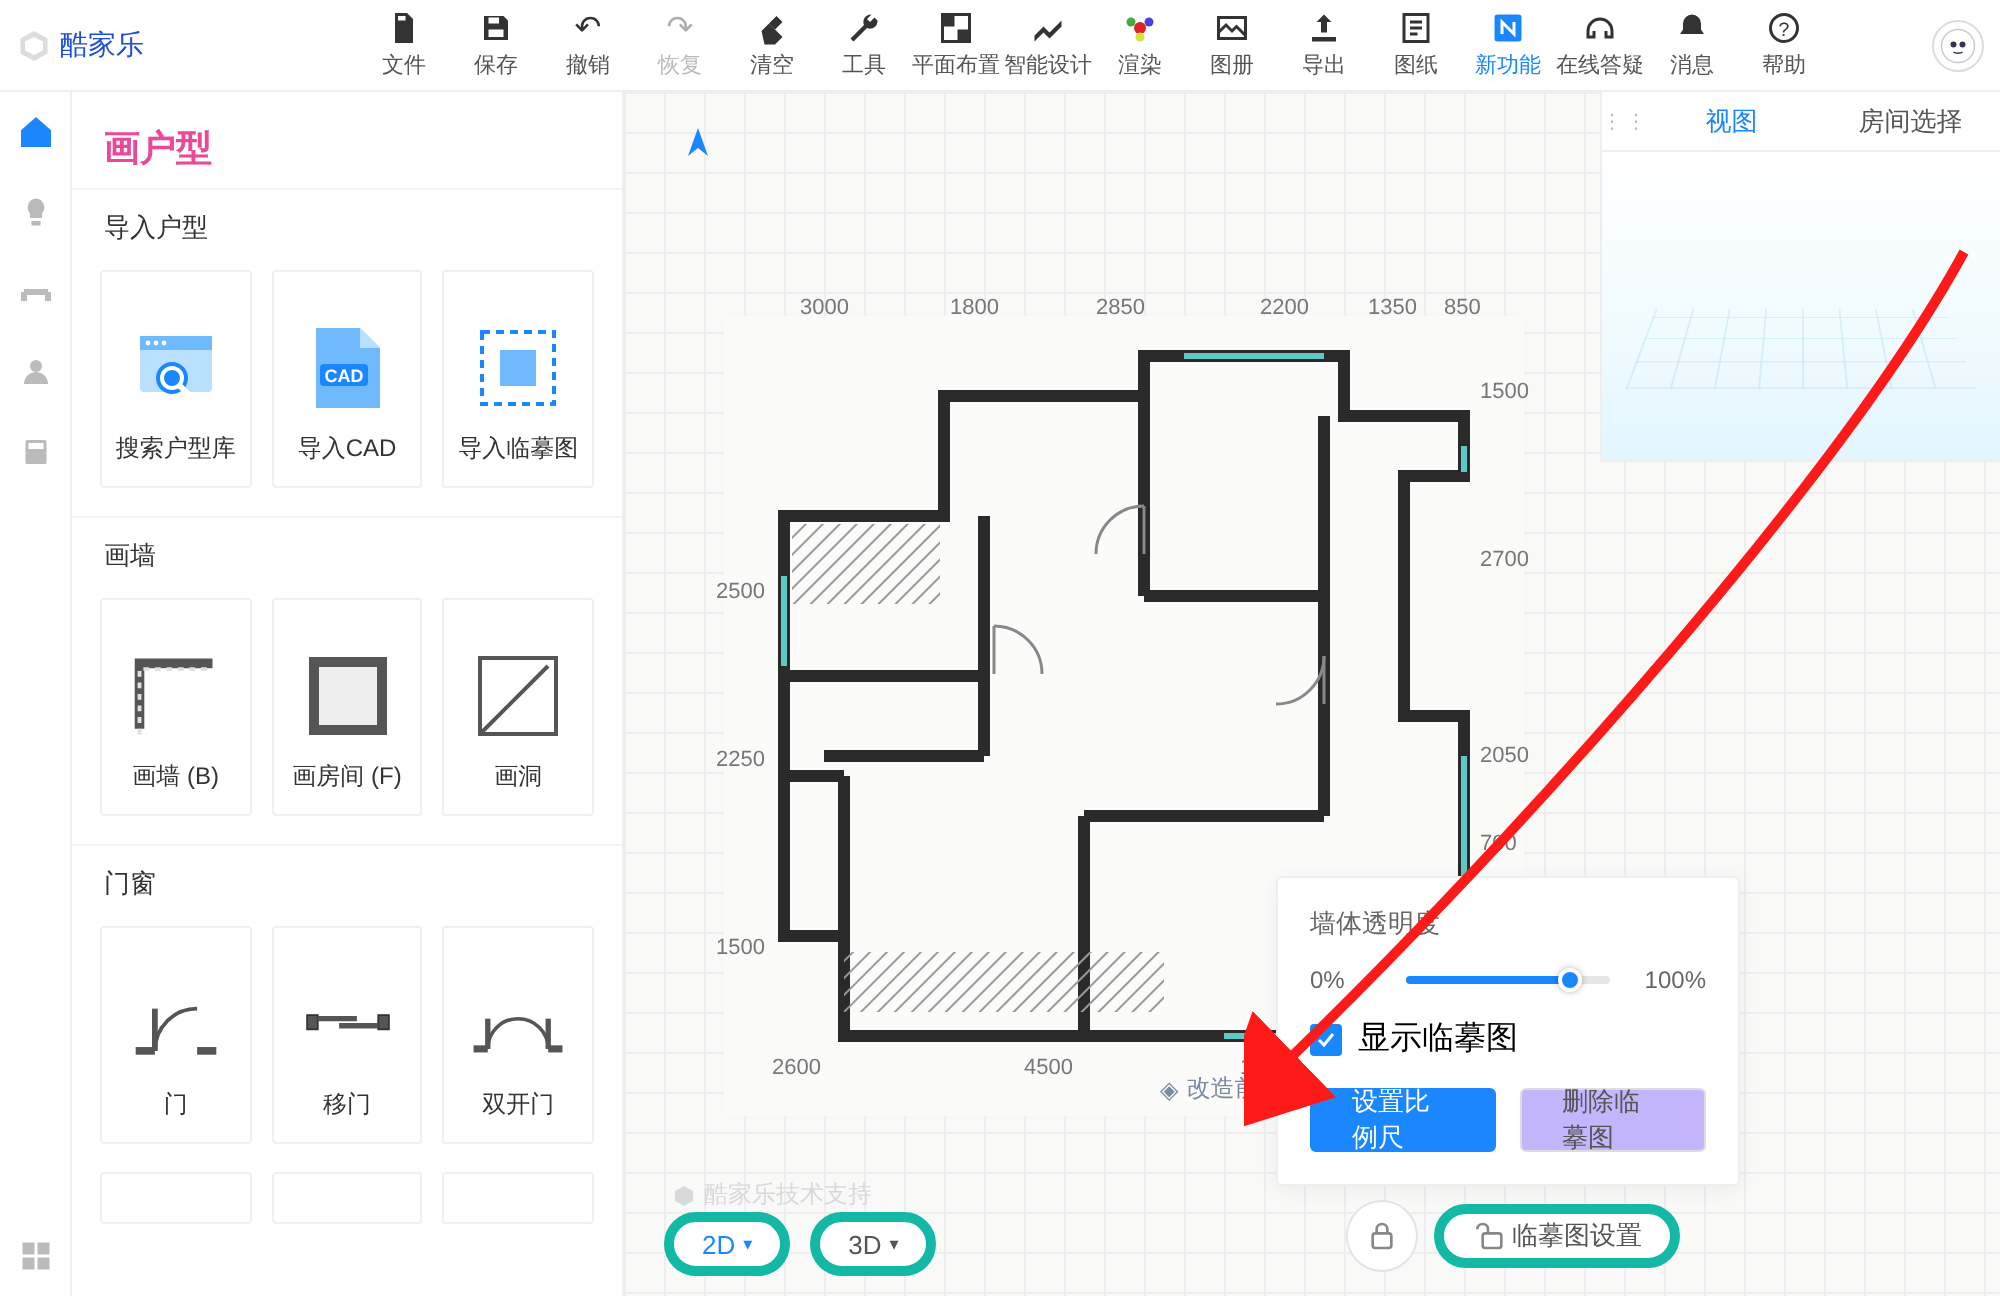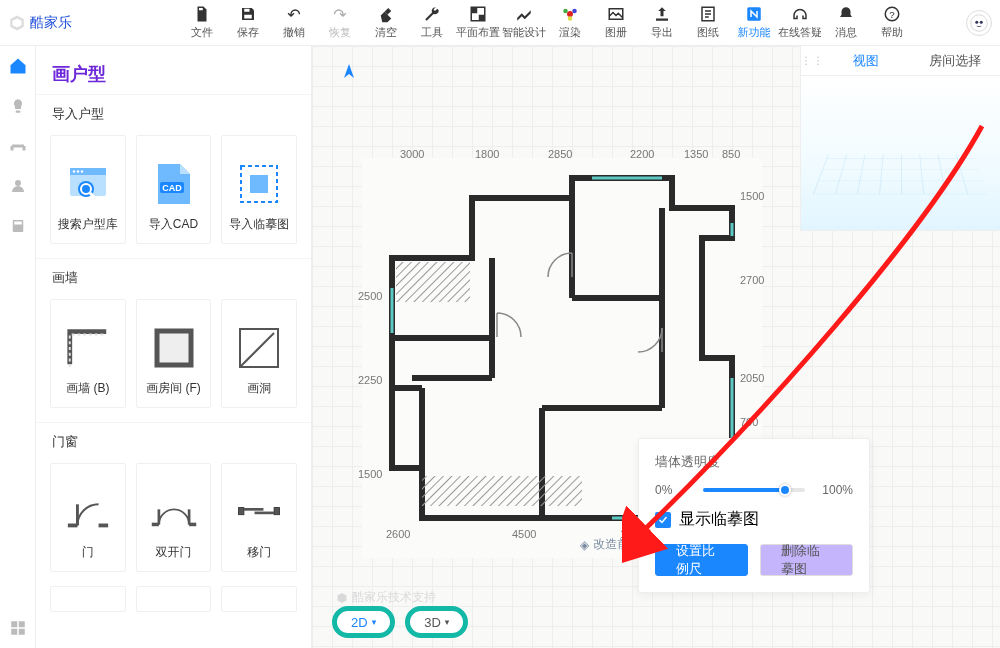--- a/index.html
+++ b/index.html
@@ -22,21 +22,21 @@
   .main { display: flex; height: calc(100% - 46px); }
 
   
   .rail { width: 36px; background: #fff; border-right: 1px solid #eee; display:flex; flex-direction:column; align-items:center; padding-top:10px; gap:20px; }
   .rail .ritem { width:20px; height:20px; display:flex; align-items:center; justify-content:center; cursor:pointer; }
   .rail .ritem.active svg { fill:#1b87ff; }
   .rail-bottom { margin-top:auto; margin-bottom:10px; }
 
   
   .panel { width: 276px; border-right:1px solid #eee; display:flex; flex-direction:column; overflow:hidden; }
-  .panel-head { padding: 16px 16px 8px; font-size: 18px; font-weight: 600; color:#6d28d9; }
+  .panel-head { padding: 16px 16px 8px; font-size: 18px; font-weight: 600; color:#ec4899; }
   .section-title { padding: 10px 16px 8px; font-size: 13px; color:#333; border-top: 1px solid #f4f4f4; }
   .card-row { display:flex; gap:10px; padding: 4px 14px 14px; }
   .card { flex:1; display:flex; flex-direction:column; align-items:center; gap:8px; border:1px solid #f0f0f0; border-radius:2px; padding: 24px 4px 10px; cursor:pointer; }
   .card .ci { width: 48px; height: 48px; display:flex; align-items:center; justify-content:center; }
   .card .cl { font-size: 12px; color:#333; white-space:nowrap; }
   .card.tight svg { stroke:#333; }
 
   
   .canvas { flex:1; position:relative; background:#f9f9f8; }
   .grid { position:absolute; inset:0;
@@ -375,41 +375,41 @@
               <line x1="4" y1="34" x2="14" y2="34" stroke="#555" stroke-width="4"></line>
               <line x1="36" y1="34" x2="46" y2="34" stroke="#555" stroke-width="4"></line>
               <path d="M14 34 A22 22 0 0 1 36 12" fill="none" stroke="#555" stroke-width="2"></path>
               <line x1="14" y1="34" x2="14" y2="12" stroke="#555" stroke-width="3"></line>
             </svg>
           </div>
         <div class="cl">门</div>
       </div>
       <div class="card tight">
         <div class="ci">
+            <svg width="54" height="30" viewBox="0 0 54 30">
+              <rect x="4" y="10" width="6" height="8" fill="#555"></rect>
+              <rect x="44" y="10" width="6" height="8" fill="#555"></rect>
+              <line x1="10" y1="12" x2="32" y2="12" stroke="#555" stroke-width="3"></line>
+              <line x1="22" y1="16" x2="44" y2="16" stroke="#555" stroke-width="3"></line>
+            </svg>
+          </div>
+        <div class="cl">移门</div>
+      </div>
+      <div class="card tight">
+        <div class="ci">
             <svg width="54" height="40" viewBox="0 0 54 40">
               <line x1="2" y1="34" x2="10" y2="34" stroke="#555" stroke-width="4"></line>
               <line x1="44" y1="34" x2="52" y2="34" stroke="#555" stroke-width="4"></line>
               <path d="M10 34 A17 17 0 0 1 27 17" fill="none" stroke="#555" stroke-width="2"></path>
               <path d="M44 34 A17 17 0 0 0 27 17" fill="none" stroke="#555" stroke-width="2"></path>
               <line x1="10" y1="34" x2="10" y2="17" stroke="#555" stroke-width="3"></line>
               <line x1="44" y1="34" x2="44" y2="17" stroke="#555" stroke-width="3"></line>
             </svg>
           </div>
         <div class="cl">双开门</div>
-      </div>
-      <div class="card tight">
-        <div class="ci">
-            <svg width="54" height="30" viewBox="0 0 54 30">
-              <rect x="4" y="10" width="6" height="8" fill="#555"></rect>
-              <rect x="44" y="10" width="6" height="8" fill="#555"></rect>
-              <line x1="10" y1="12" x2="32" y2="12" stroke="#555" stroke-width="3"></line>
-              <line x1="22" y1="16" x2="44" y2="16" stroke="#555" stroke-width="3"></line>
-            </svg>
-          </div>
-        <div class="cl">移门</div>
       </div>
     </div>
     <div class="card-row" style="margin-top:-4px;">
       <div class="card tight" style="height:26px; padding:4px;"></div>
       <div class="card tight" style="height:26px; padding:4px;"></div>
       <div class="card tight" style="height:26px; padding:4px;"></div>
     </div>
   </div>
 
   <div class="canvas">
@@ -495,20 +495,35 @@
       <div class="btn-pill active">
           <span>2D</span>
           <span class="caret">▾</span>
         </div>
       <div class="btn-pill">
           <span>3D</span>
           <span class="caret">▾</span>
         </div>
     </div>
 
+    <div class="caption-btn">
+      <div class="btn-round">
+        <svg width="16" height="16" viewBox="0 0 24 24">
+            <rect x="5" y="10" width="14" height="11" rx="2" fill="none" stroke="#888" stroke-width="2"></rect>
+            <path d="M8 10V7a4 4 0 0 1 8 0v3" fill="none" stroke="#888" stroke-width="2"></path>
+          </svg>
+      </div>
+      <div class="btn-pill">
+        <svg width="16" height="16" viewBox="0 0 24 24">
+            <rect x="8" y="10" width="14" height="11" rx="2" fill="none" stroke="#888" stroke-width="2"></rect>
+            <path d="M8 10V7a4 4 0 0 0-8 0" fill="none" stroke="#888" stroke-width="2" transform="translate(4,0)"></path>
+          </svg>
+        <span>临摹图设置</span>
+      </div>
+    </div>
 
     <div class="popover">
       <div class="pop-row">
         <div class="pop-lbl">墙体透明度</div>
       </div>
       <div class="pop-row">
         <span class="pct" style="text-align:left">0%</span>
         <div class="slider">
           <div class="fill"></div>
             <div class="knob"></div>

